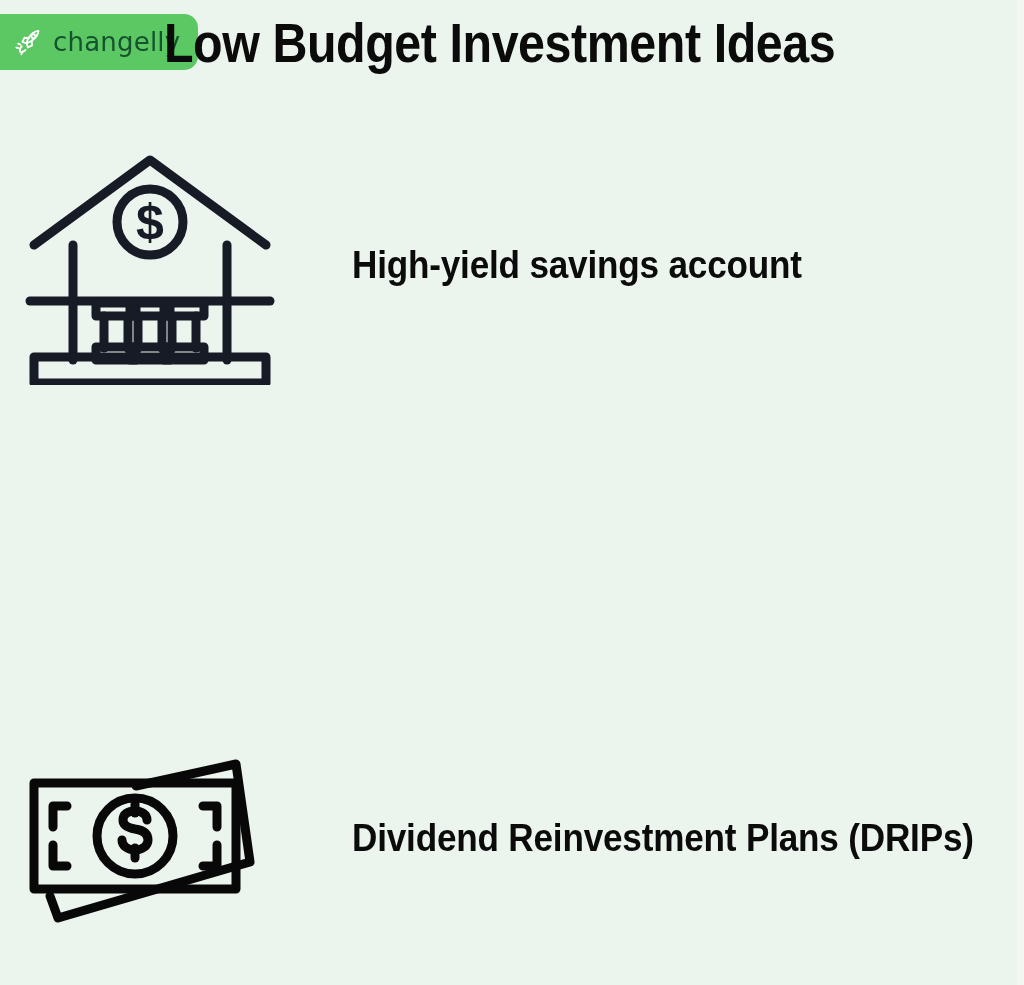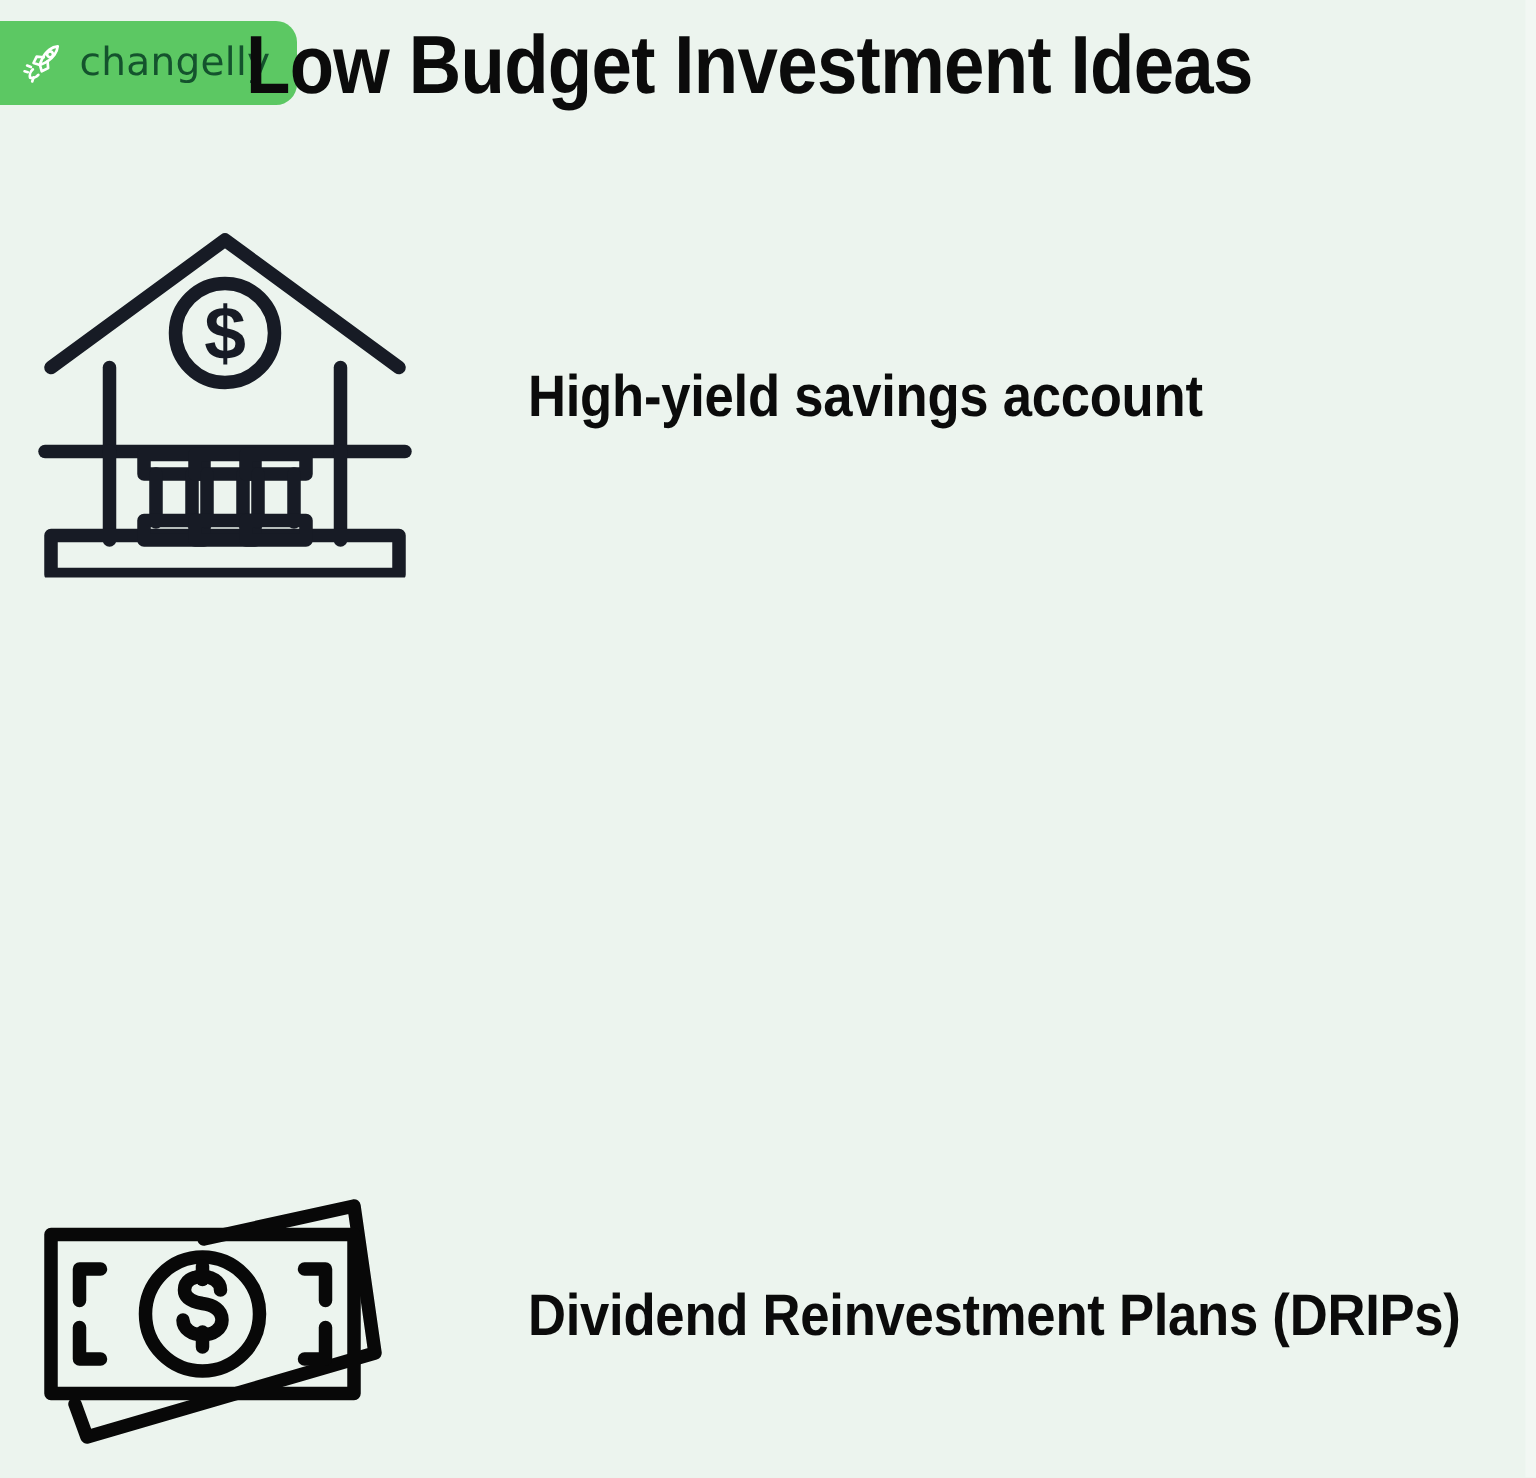--- a/index.html
+++ b/index.html
@@ -103,21 +103,21 @@
     color: #0b0b0b;
     letter-spacing: -0.2px;
     white-space: nowrap;
     font-family: "Liberation Sans Narrow", "Liberation Sans", sans-serif;
     transform: scaleX(0.90);
     transform-origin: left center;
   }
 
   #row-0 { top: 140px; height: 250px; }
   #row-1 { top: 430px; height: 250px; }
-  #row-2 { top: 785px; height: 185px; }
+  #row-2 { top: 745px; height: 185px; }
 
   #row-0 .row-label { margin-left: 52px; }
   #row-1 .row-label { margin-left: 52px; }
   #row-2 .row-label { margin-left: 52px; }
 
   svg { display: block; }
 </style>
 </head>
 <body>
 

